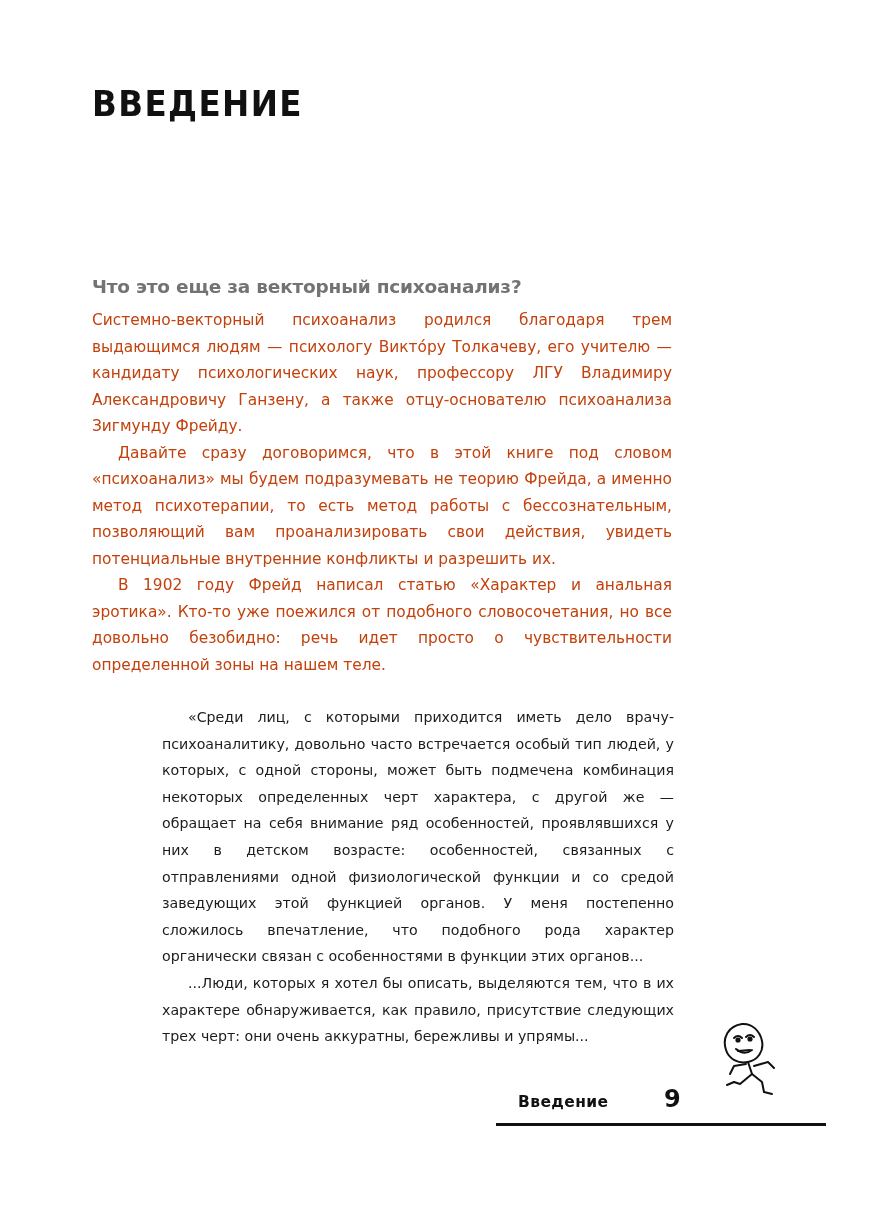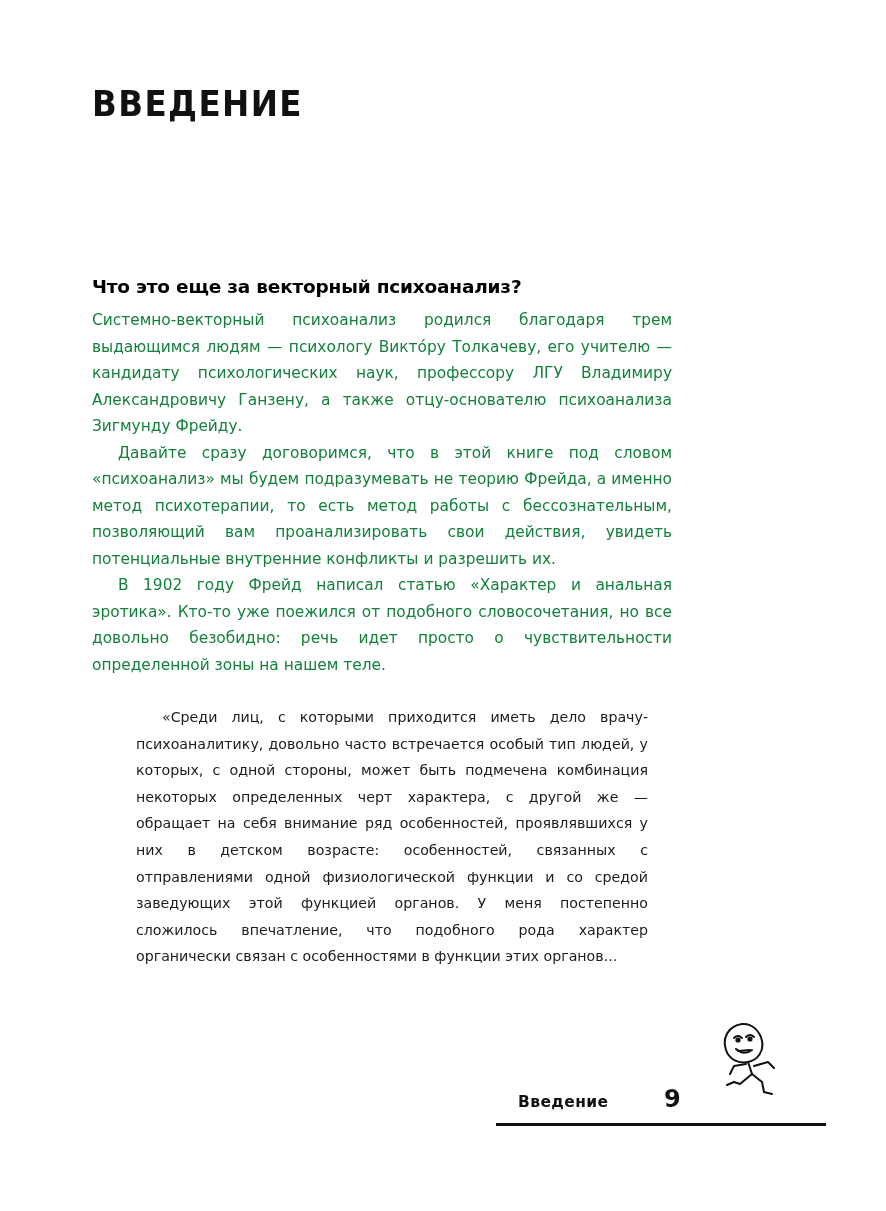--- a/index.html
+++ b/index.html
@@ -40,41 +40,41 @@
     position: absolute;
     left: 92px;
     top: 276px;
     width: 580px;
   }
 
   .section-heading {
     font-family: "DejaVu Sans", "Liberation Sans", sans-serif;
     font-weight: 700;
     font-size: 18.5px;
-    color: #000000;
+    color: #737373;
     margin: 0 0 10px 0;
     letter-spacing: -0.2px;
   }
 
   p.body-par {
     margin: 0;
     font-size: 15.4px;
     line-height: 26.5px;
     text-align: justify;
     text-justify: inter-word;
-    color: #15803d;
+    color: #c2410c;
     hyphens: manual;
   }
   p.body-par.indent {
     text-indent: 26px;
   }
 
   .quote-block {
     margin-top: 26px;
-    margin-left: 44px;
+    margin-left: 70px;
     width: 512px;
   }
   .quote-block p {
     margin: 0;
     font-size: 14.2px;
     line-height: 26.6px;
     text-align: justify;
     text-indent: 26px;
     color: #1c1c1c;
   }
@@ -133,20 +133,21 @@
     <h2 class="section-heading">Что это еще за векторный психоанализ?</h2>
 
     <p class="body-par">Системно-векторный психоанализ родился благодаря трем выдающимся людям — психологу Викто́ру Толкачеву, его учителю — кандидату психологических наук, профессору ЛГУ Владимиру Александровичу Ганзену, а также отцу-основателю психоанализа Зигмунду Фрейду.</p>
 
     <p class="body-par indent">Давайте сразу договоримся, что в этой книге под словом «психоанализ» мы будем подразумевать не теорию Фрейда, а именно метод психотерапии, то есть метод работы с бессознательным, позволяющий вам проанализировать свои действия, увидеть потенциальные внутренние конфликты и разрешить их.</p>
 
     <p class="body-par indent">В 1902 году Фрейд написал статью «Характер и анальная эротика». Кто-то уже поежился от подобного словосочетания, но все довольно безобидно: речь идет просто о чувствительности определенной зоны на нашем теле.</p>
 
     <div class="quote-block">
       <p>«Среди лиц, с которыми приходится иметь дело врачу-психоаналитику, довольно часто встречается особый тип людей, у которых, с одной стороны, может быть подмечена комбинация некоторых определенных черт характера, с другой же — обращает на себя внимание ряд особенностей, проявлявшихся у них в детском возрасте: особенностей, связанных с отправлениями одной физиологической функции и со средой заведующих этой функцией органов. У меня постепенно сложилось впечатление, что подобного рода характер органически связан с особенностями в функции этих органов...</p>
+      <p>...Люди, которых я хотел бы описать, выделяются тем, что в их характере обнаруживается, как правило, присутствие следующих трех черт: они очень аккуратны, бережливы и упрямы...</p>
     </div>
 
   </div>
 
   <div class="mascot">
     <svg viewBox="0 0 96 84" width="96" height="84" xmlns="http://www.w3.org/2000/svg">
       <g fill="none" stroke="#111111" stroke-width="2" stroke-linecap="round" stroke-linejoin="round">
         <path d="M30 6 C16 8 10 20 14 32 C17 41 26 46 36 44 C46 42 52 33 50 23 C48 13 40 5 30 6 Z"></path>
         <path d="M22 20 q4 -4 8 0"></path>
         <path d="M34 19 q4 -4 8 0"></path>

